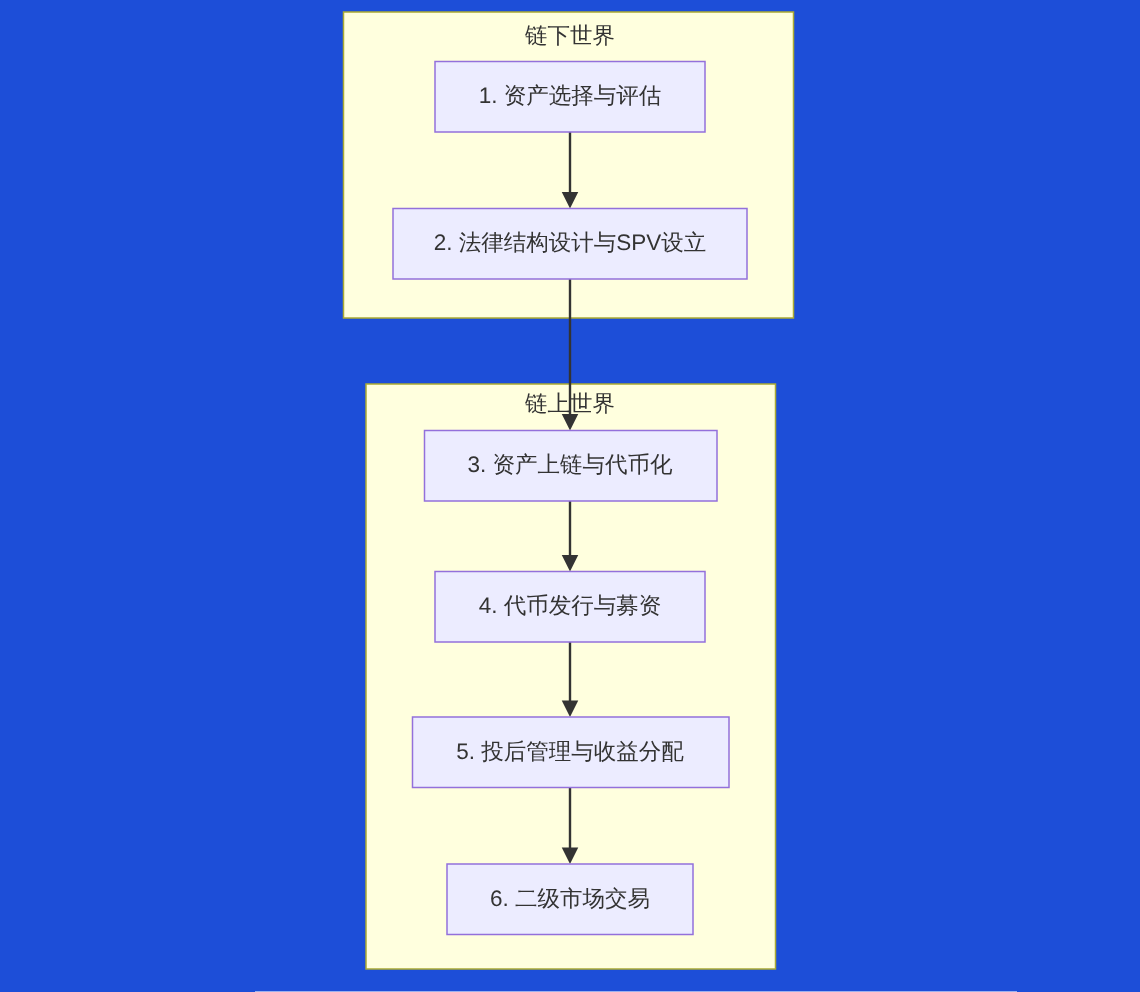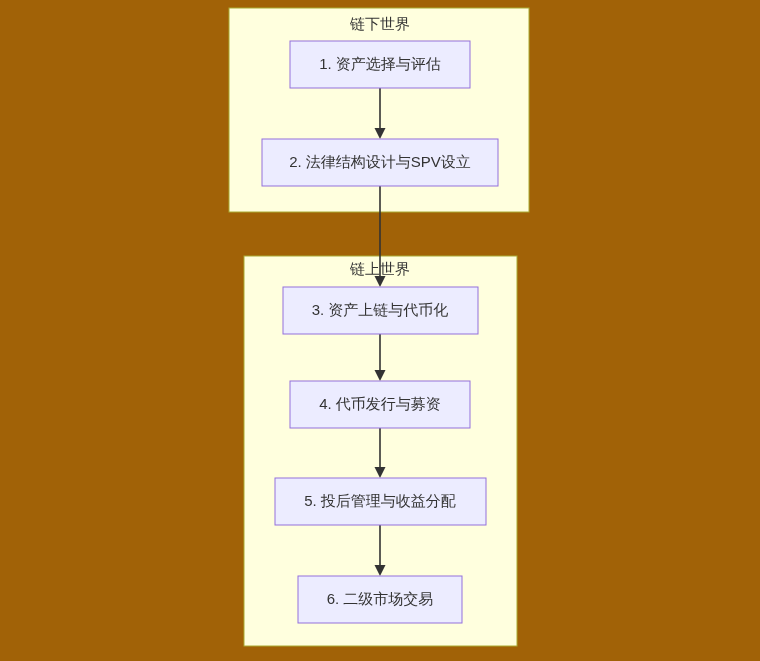--- a/index.html
+++ b/index.html
@@ -10,21 +10,21 @@
   body {
     width: 760px;
     height: 661px;
     font-family: "Liberation Sans", "DejaVu Sans", sans-serif;
     overflow: hidden;
   }
   #diagram {
     position: relative;
     width: 760px;
     height: 661px;
-    background: #a16207;
+    background: #1d4ed8;
   }
   svg.flow {
     position: absolute;
     left: 0;
     top: 0;
     width: 760px;
     height: 661px;
   }
   .cluster-rect {
     fill: #ffffde;

